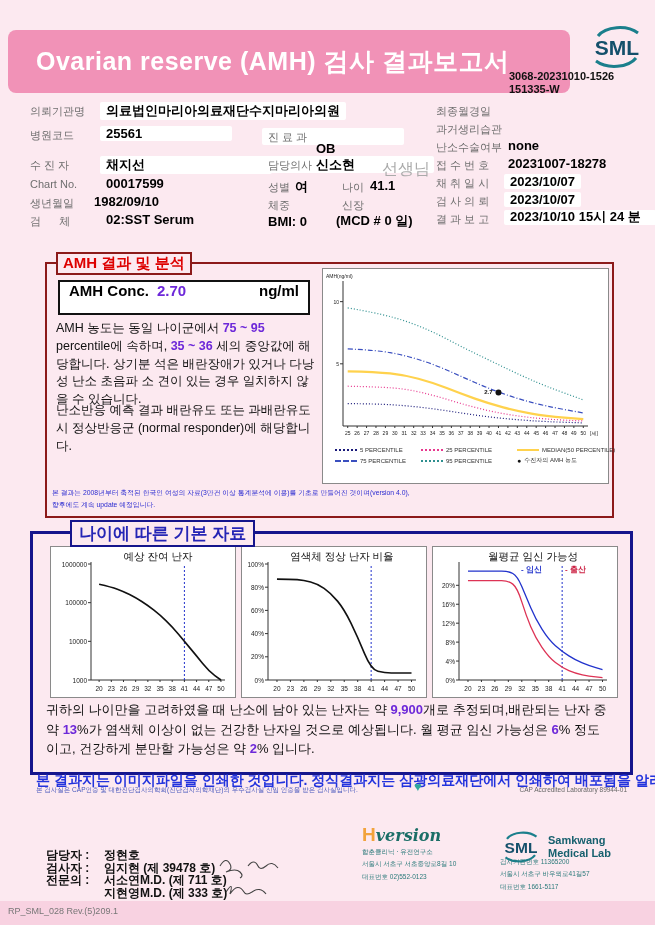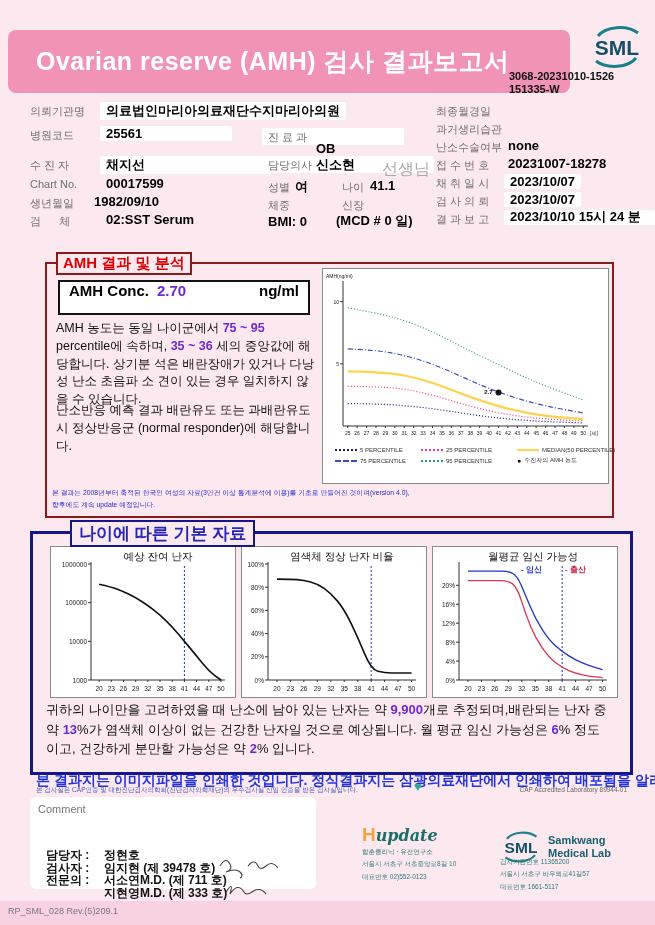--- a/index.html
+++ b/index.html
@@ -357,26 +357,23 @@
 
   <div class="abs summary" style="left:46px;top:700px;width:568px;">
     <span>귀하의 나이만을 고려하였을 때 난소에 남아 있는 난자는 약 </span><span class="red b">9,900</span><span>개로 추정되며,배란되는 난자 중 약 </span><span class="red b">13</span><span>%가 염색체 이상이 없는 건강한 난자일 것으로 예상됩니다. 월 평균 임신 가능성은 </span><span class="red b">6</span><span>% 정도 이고, 건강하게 분만할 가능성은 약 </span><span class="red b">2</span><span>% 입니다.</span>
   </div>
 
   <div class="abs notice" style="left:36px;top:772px;">본 결과지는 이미지파일을 인쇄한 것입니다. 정식결과지는 삼광의료재단에서 인쇄하여 배포됨을 알려드립니다.</div>
   <div class="abs tiny" style="left:36px;top:786px;">본 검사실은 CAP인증 및 대한진단검사의학회(진단검사의학재단)의 우수검사실 신임 인증을 받은 검사실입니다.</div>
   <span class="abs heart" style="left:414px;top:779px;">♥</span>
   <div class="abs tinyg" style="right:28px;top:786px;">CAP Accredited Laboratory 89944-01</div>
 
-  <div class="abs commentbox">
-    <div class="comment-lbl">Comment</div>
-  </div>
 
   <div class="abs" style="left:362px;top:824px;">
-    <span class="hc-h">H</span><span class="hc-rest">update</span>
+    <span class="hc-h">H</span><span class="hc-rest">version</span>
   </div>
   <div class="abs addr" style="left:362px;top:846px;">
     <div>함춘클리닉 · 유전연구소</div>
     <div>서울시 서초구 서초중앙로8길 10</div>
     <div>대표번호 02)552-0123</div>
   </div>
 
   <svg class="abs" style="left:498px;top:830px;" width="46" height="34" viewBox="0 0 62 46">
     <path d="M12 12 A 24 15 0 0 1 52 9" fill="none" stroke="#1b7f8c" stroke-width="3"></path>
     <path d="M50 34 A 24 15 0 0 1 10 37" fill="none" stroke="#1b7f8c" stroke-width="3"></path>

